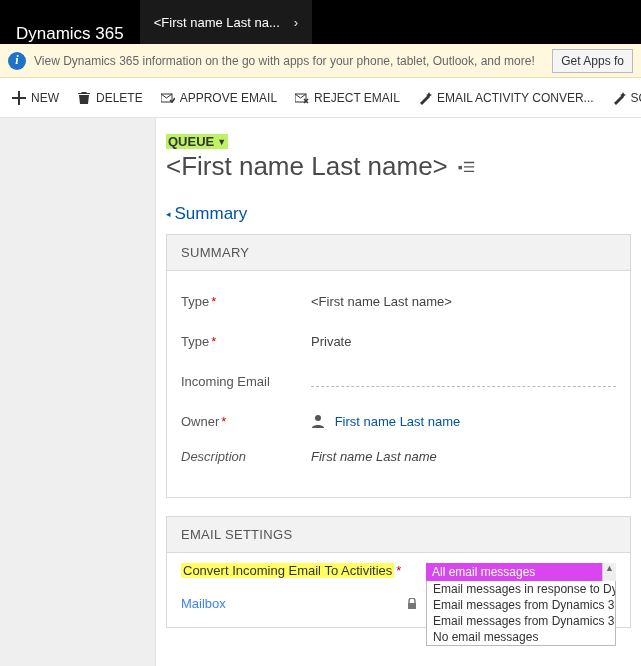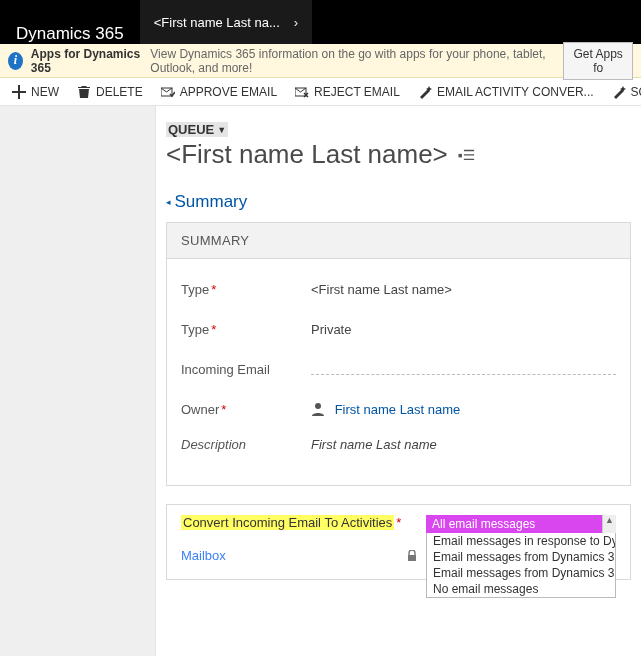--- a/index.html
+++ b/index.html
@@ -12,30 +12,30 @@
 .crumb-chevron { font-size: 13px; opacity: 0.9; }
 
 
 .notice { background: #fff8df; border-bottom: 1px solid #e8dfae; height: 34px; display: flex; align-items: center; padding: 0 8px; color: #444; font-size: 12px; }
 .notice .info-icon { width: 18px; height: 18px; border-radius: 50%; background: #1e73c7; color: #fff; display: inline-flex; align-items: center; justify-content: center; font-style: italic; font-weight: bold; font-size: 12px; margin-right: 8px; font-family: Georgia, serif; }
 .notice-title { font-weight: 600; color: #333; margin-right: 10px; }
 .notice-text { color: #666; }
 .notice-btn { margin-left: auto; background: #f5f5f5; border: 1px solid #bbb; padding: 4px 8px; font-size: 12px; color: #333; cursor: pointer; }
 
 
-.cmdbar { height: 28px; display: flex; align-items: center; gap: 18px; padding: 0 12px; border-bottom: 1px solid #e3e3e3; background: #fff; }
+.cmdbar { height: 40px; display: flex; align-items: center; gap: 18px; padding: 0 12px; border-bottom: 1px solid #e3e3e3; background: #fff; }
 .cmd { display: flex; align-items: center; gap: 5px; font-size: 12px; color: #333; cursor: pointer; white-space: nowrap; }
 .cmd svg, .cmd .glyph { width: 14px; height: 14px; display: inline-block; }
 
 
 .content-wrap { display: flex; height: calc(666px - 44px - 34px - 38px); }
 .leftgutter { width: 156px; background: #efefef; border-right: 1px solid #e4e4e4; }
 .main { flex: 1; padding: 16px 10px 0 10px; overflow: hidden; position: relative; }
 
-.queue-tag { background: #e5e5e5; padding: 0 2px; font-size: 13px; font-weight: 600; display: inline-flex; align-items: center; gap: 3px; }
+.queue-tag { background: #bef264; padding: 0 2px; font-size: 13px; font-weight: 600; display: inline-flex; align-items: center; gap: 3px; }
 .queue-tag .caret { font-size: 9px; }
 
 .page-title { font-size: 26px; color: #4a4a4a; font-weight: 300; margin-top: 2px; display: flex; align-items: center; gap: 10px; }
 .page-title .menu-icon { font-size: 14px; color: #555; }
 
 .section-title { color: #0055a6; font-size: 17px; font-weight: 400; margin-top: 22px; display: flex; align-items: center; gap: 4px; }
 .section-title .tri { font-size: 9px; color: #0055a6; }
 
 .card { border: 1px solid #d9d9d9; margin-top: 10px; background: #fff; }
 .card-header { background: #f2f2f2; border-bottom: 1px solid #d9d9d9; padding: 10px 14px; font-size: 13px; color: #555; letter-spacing: 0.3px; }
@@ -67,21 +67,20 @@
 <div class="topbar">
   <div class="brand">Dynamics 365</div>
   <div class="crumb-box">
     <span>&lt;First name Last na...</span>
     <span class="crumb-chevron">›</span>
   </div>
 </div>
 
 <div class="notice">
   <span class="info-icon">i</span>
-  <span class="notice-title">Apps for Dynamics 365</span>
   <span class="notice-text">View Dynamics 365 information on the go with apps for your phone, tablet, Outlook, and more!</span>
   <button class="notice-btn">Get Apps fo</button>
 </div>
 
 <div class="cmdbar">
   <div class="cmd">
     <span class="glyph">
       <svg viewBox="0 0 14 14">
           <path d="M6 0h2v6h6v2H8v6H6V8H0V6h6z" fill="#333"></path>
         </svg>
@@ -189,20 +188,21 @@
         <div class="field-row" style="align-items:flex-start;padding-top:8px;font-style:italic;">
           <div class="field-label"><span>Description</span></div>
           <div class="field-value">First name Last name</div>
         </div>
 
       </div>
     </div>
 
     
     <div class="card" style="margin-top:18px;">
+      <div class="card-header">EMAIL SETTINGS</div>
       <div class="card-body">
 
         <div class="field-row" style="align-items:flex-start;">
           <div style="width:245px;">
             <span class="email-label-hl">Convert Incoming Email To Activities</span><span class="req">*</span>
             <div style="margin-top:18px;color:#3b82f6;display:flex;align-items:center;">
               <span>Mailbox</span>
               <span style="margin-left:auto;margin-right:8px;" class="lock-icon">
                 <svg viewBox="0 0 12 12">
                     <rect x="2" y="5" width="8" height="6" fill="#777"></rect>

